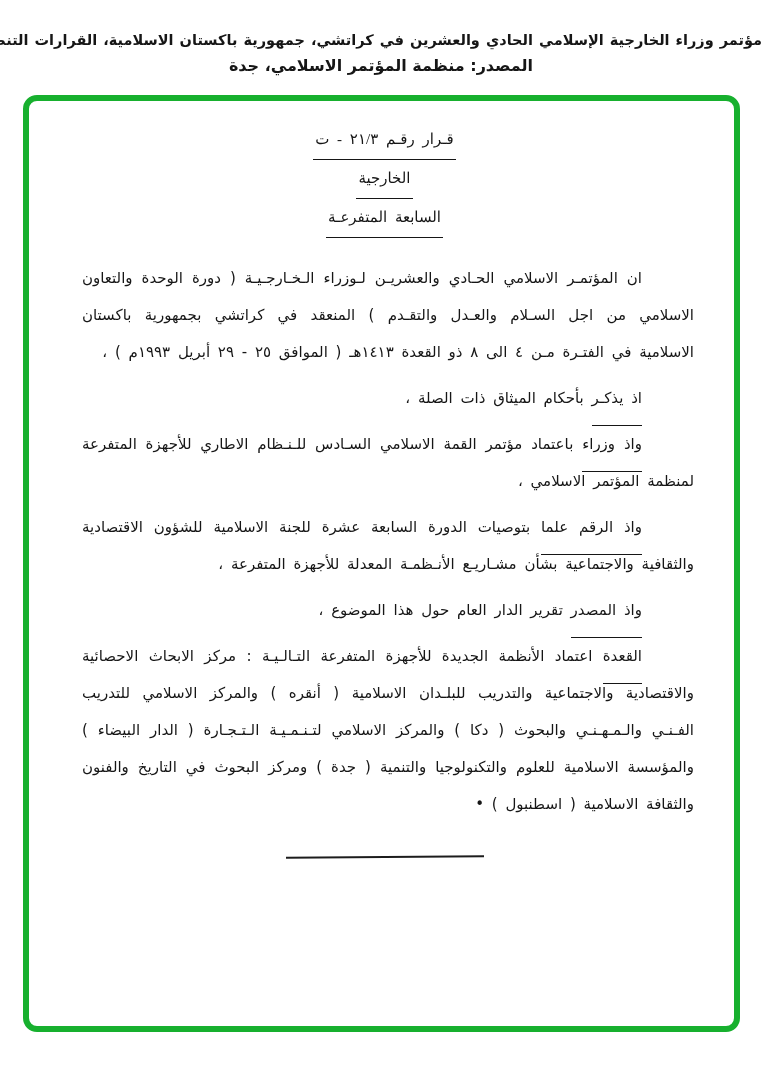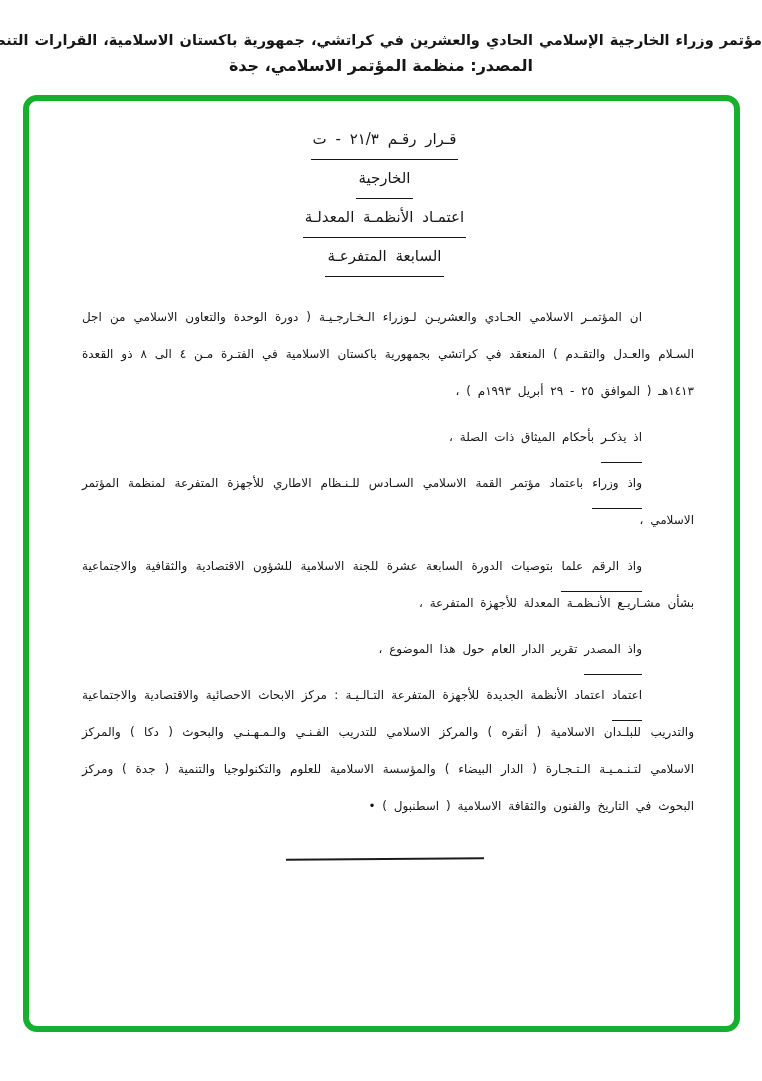--- a/index.html
+++ b/index.html
@@ -51,35 +51,36 @@
     background: #ffffff;
   }
   
   .doc {
     direction: rtl;
     padding: 20px 40px 0 46px;
   }
   .title-block {
     text-align: center;
     margin-bottom: 22px;
+    font-family: Liberation Serif, serif;
   }
   .title-line {
     line-height: 36px;
     font-size: 15px;
     font-weight: 500;
   }
   .title-line > span {
     display: inline-block;
     border-bottom: 1.6px solid var(--ink, #161616);
     padding: 0 2px 2px 2px;
     word-spacing: 4px;
   }
   .para {
     margin: 0 0 9px 7px;
-    font-size: 12px;
+    font-size: 15px;
     line-height: 37px;
     text-align: justify;
     text-indent: 52px;
     word-spacing: 3px;
   }
   .para.first {
     margin-top: 8px;
   }
   .lead {
     border-bottom: 1.6px solid var(--ink, #161616);
@@ -111,23 +112,20 @@
     <div class="doc">
 
       <div class="title-block">
         <div class="title-line">
           <span>قـرار رقـم ٢١/٣ - ت</span>
         </div>
         <div class="title-line">
           <span>الخارجية</span>
         </div>
         <div class="title-line">
-          <span>اعتمـاد الأنظمـة المعدلـة</span>
-        </div>
-        <div class="title-line">
           <span>السابعة المتفرعـة</span>
         </div>
       </div>
 
       <p class="para first">
         <span class="lead"></span>
         <span>ان المؤتمـر الاسلامي الحـادي والعشريـن لـوزراء الـخـارجـيـة ( دورة الوحدة والتعاون الاسلامي من اجل السـلام والعـدل والتقـدم ) المنعقد في كراتشي بجمهورية باكستان الاسلامية في الفتـرة مـن ٤ الى ٨ ذو القعدة ١٤١٣هـ ( الموافق ٢٥ - ٢٩ أبريل ١٩٩٣م ) ،</span>
       </p>
 
       <p class="para">
@@ -144,21 +142,21 @@
         <span class="lead">واذ الرقم علما</span>
         <span>بتوصيات الدورة السابعة عشرة للجنة الاسلامية للشؤون الاقتصادية والثقافية والاجتماعية بشأن مشـاريـع الأنـظمـة المعدلة للأجهزة المتفرعة ،</span>
       </p>
 
       <p class="para">
         <span class="lead">واذ المصدر</span>
         <span>تقرير الدار العام حول هذا الموضوع ،</span>
       </p>
 
       <p class="para">
-        <span class="lead">اعتماد</span>
+        <span class="lead">القعدة</span>
         <span>اعتماد الأنظمة الجديدة للأجهزة المتفرعة التـالـيـة : مركز الابحاث الاحصائية والاقتصادية والاجتماعية والتدريب للبلـدان الاسلامية ( أنقره ) والمركز الاسلامي للتدريب الفـنـي والـمـهـنـي والبحوث ( دكا ) والمركز الاسلامي لتـنـمـيـة الـتـجـارة ( الدار البيضاء ) والمؤسسة الاسلامية للعلوم والتكنولوجيا والتنمية ( جدة ) ومركز البحوث في التاريخ والفنون والثقافة الاسلامية ( اسطنبول ) •</span>
       </p>
 
       <div class="closing-divider"></div>
 
     </div>
   </div>
 
 </div>
 

